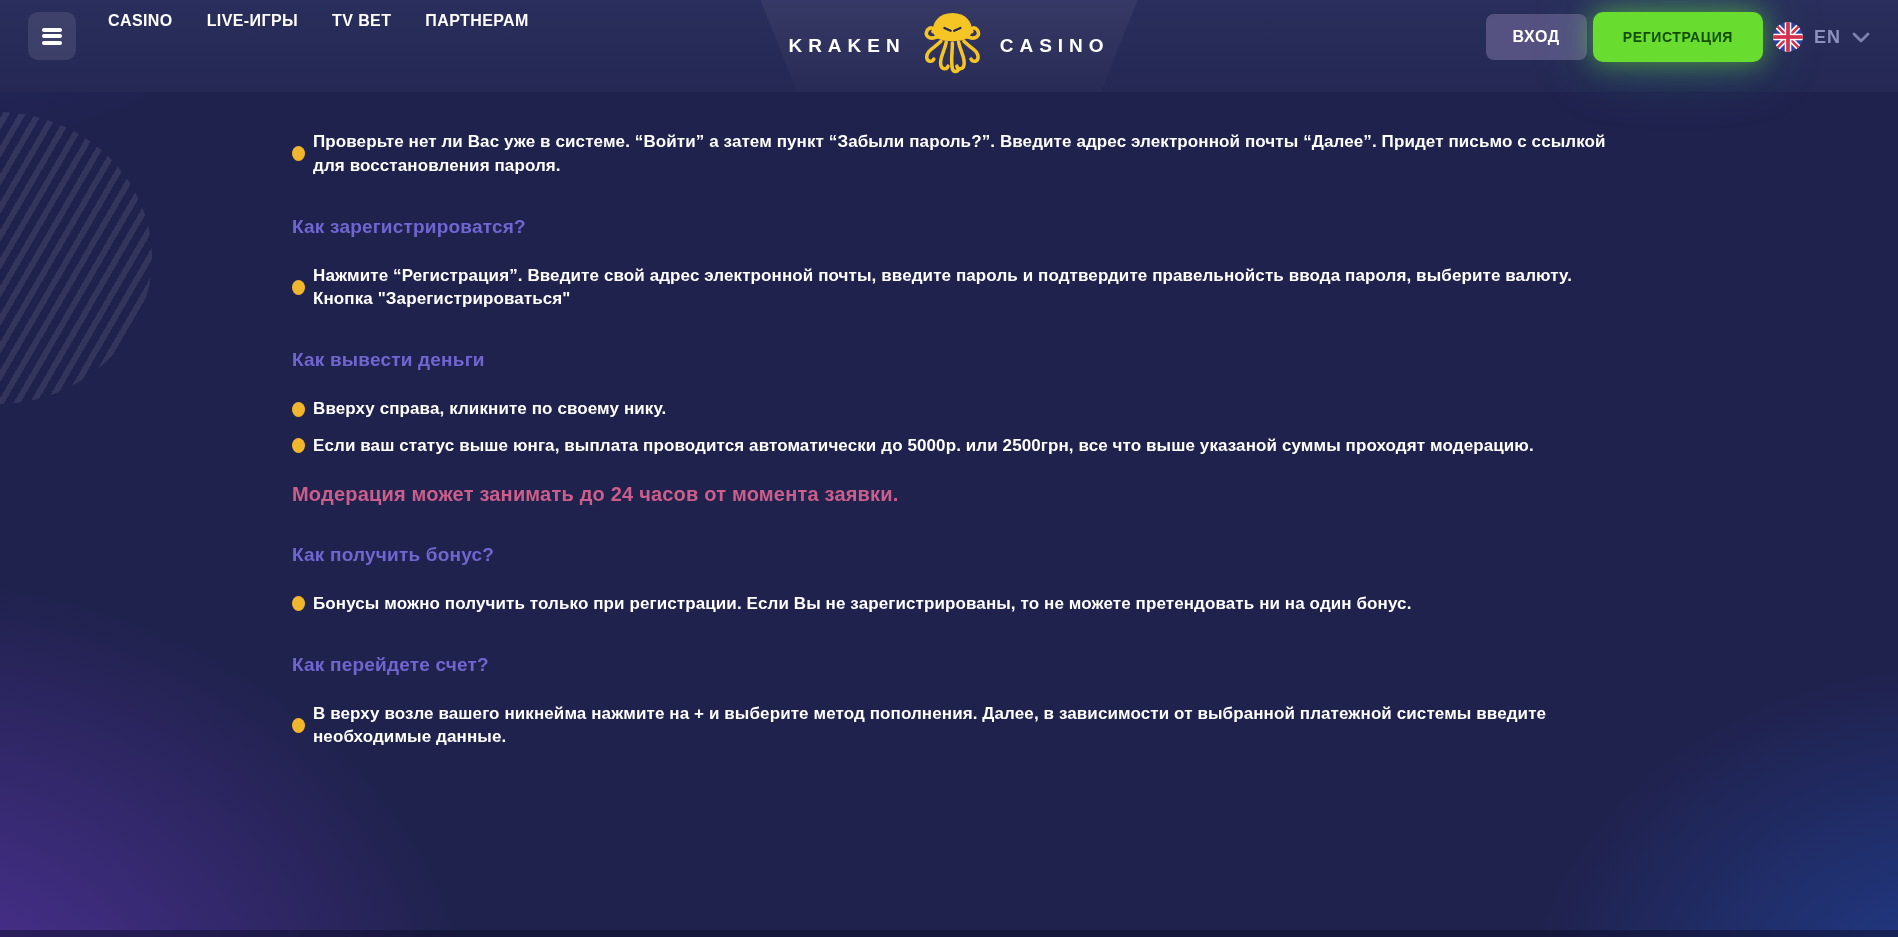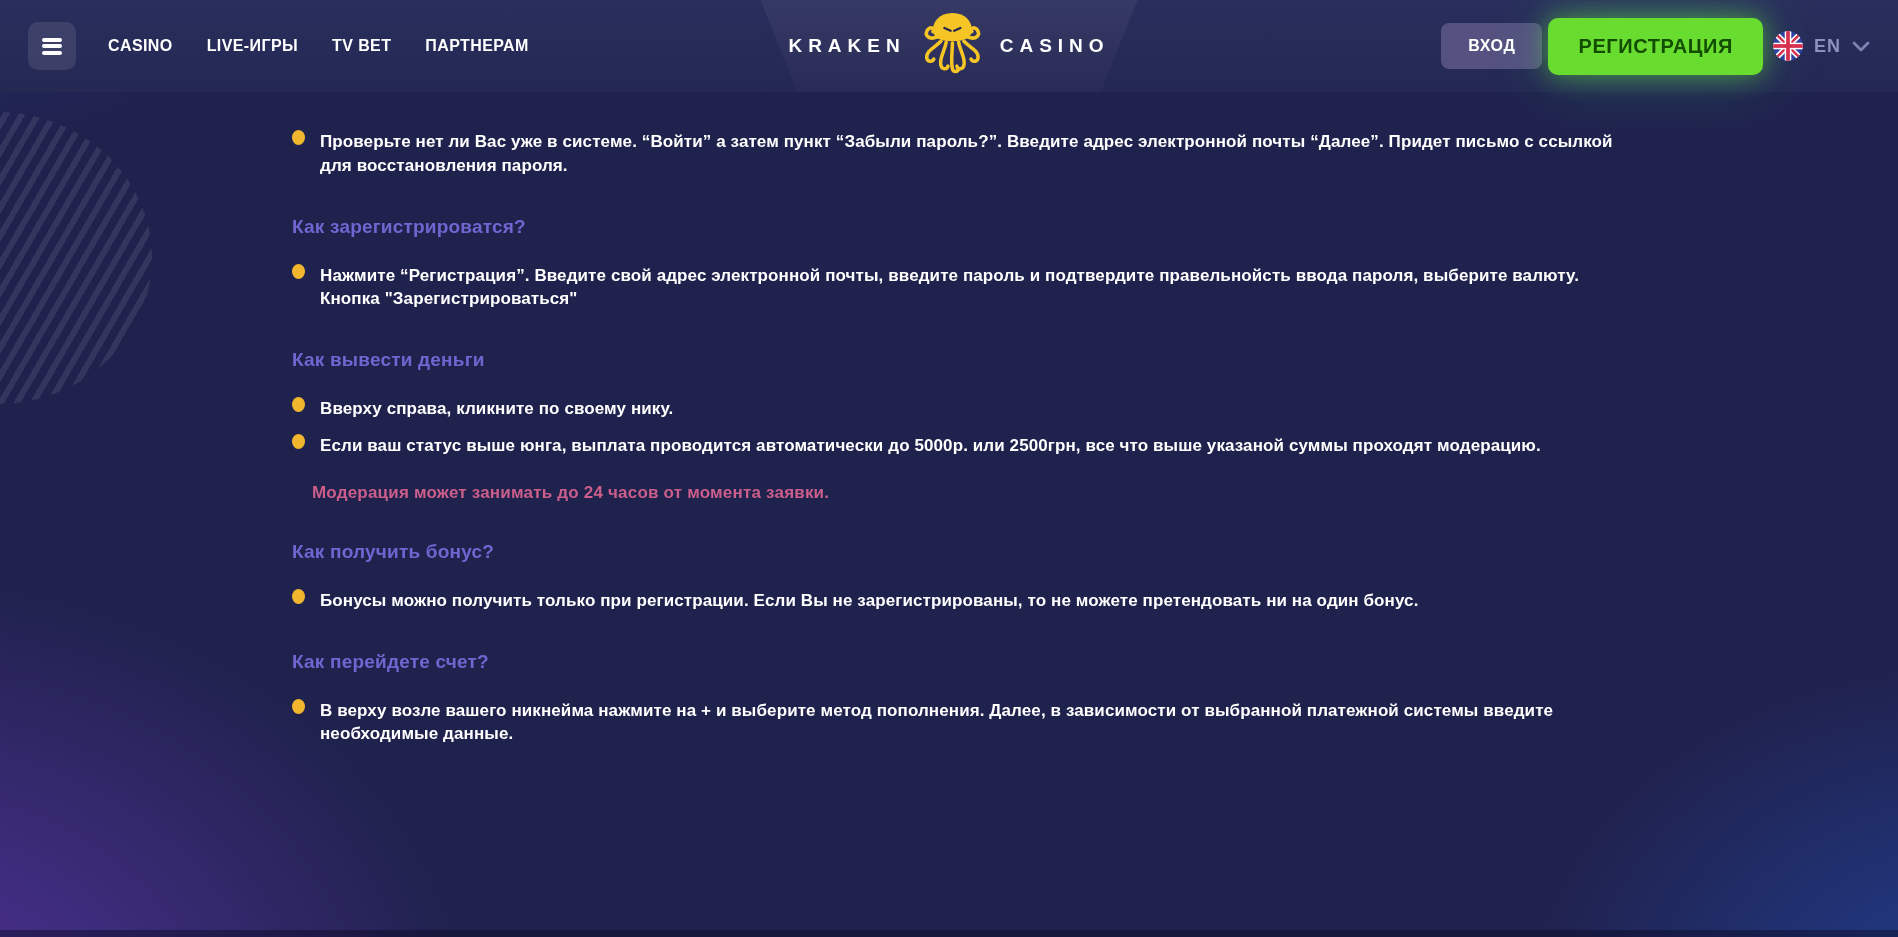--- a/index.html
+++ b/index.html
@@ -25,21 +25,21 @@
   }
   .bottom-strip {
     position:absolute; left:0; bottom:0; width:100%; height:7px;
     background:rgba(10,12,40,.45); pointer-events:none;
   }
 
   
   .header {
     position:relative; height:92px; width:100%;
     background:linear-gradient(180deg,#2a2e5c 0%, #242853 100%);
-    display:flex; align-items:center; padding:0 28px;
+    display:flex; align-items:flex-start; padding:12px 28px;
     z-index:5;
   }
   .logo-band {
     position:absolute; left:50%; top:0; transform:translateX(-50%);
     width:410px; height:100%;
     clip-path:polygon(4% 0, 96% 0, 87% 100%, 13% 100%);
     background:linear-gradient(180deg, rgba(255,255,255,.055), rgba(255,255,255,.015));
     pointer-events:none;
   }
   .burger-btn {
@@ -60,46 +60,45 @@
   }
   .logo-word { color:#fff; font-size:19px; font-weight:700; letter-spacing:6px; }
   .hdr-right { margin-left:auto; display:flex; align-items:center; gap:6px; }
   .btn-login {
     background:#555180; color:#fff; border:none; border-radius:8px; cursor:pointer;
     font-family:inherit; font-size:16px; font-weight:700; letter-spacing:.6px;
     padding:14px 27px;
   }
   .btn-register {
     background:#69dc30; color:#124d00; border:none; border-radius:10px; cursor:pointer;
-    font-family:inherit; font-size:20px; font-weight:700; letter-spacing:.6px;
+    font-family:inherit; font-size:14px; font-weight:700; letter-spacing:.6px;
     padding:17px 30px;
     box-shadow:0 0 26px rgba(105,220,48,.55), 0 0 64px rgba(60,210,140,.30);
   }
   .lang { display:flex; align-items:center; gap:11px; cursor:pointer; margin-left:4px; }
   .lang-code { color:#8d92bd; font-size:18px; font-weight:700; letter-spacing:1px; }
   .flag { width:30px; height:30px; border-radius:50%; display:block; }
   .chev { display:block; }
 
   
   .content { position:relative; padding:38px 280px 0 292px; z-index:2; }
   .faq-section { margin-bottom:38px; }
   .faq-heading {
     color:#7166d1; font-size:19px; font-weight:700; letter-spacing:.2px;
     margin-bottom:26px;
   }
-  .faq-item { display:flex; align-items:flex-start; gap:15px; margin-bottom:13px; }
+  .faq-item { display:flex; align-items:center; gap:8px; margin-bottom:13px; }
   .bullet {
     flex:0 0 auto; width:13px; height:15px; border-radius:50%;
     background:#f0b62e;
   }
   .faq-text { color:#fff; font-size:17px; font-weight:700; line-height:1.4; letter-spacing:.1px; }
   .faq-note {
-    color:#cb5e8a; font-size:17px; font-weight:700; letter-spacing:.2px;
+    color:#cb5e8a; font-size:20px; font-weight:700; letter-spacing:.2px;
     margin-top:25px;
-    margin-left:20px;
   }
 </style>
 </head>
 <body>
 
 <div class="deco-circle"></div>
 
 <header class="header">
   <div class="logo-band"></div>
 

